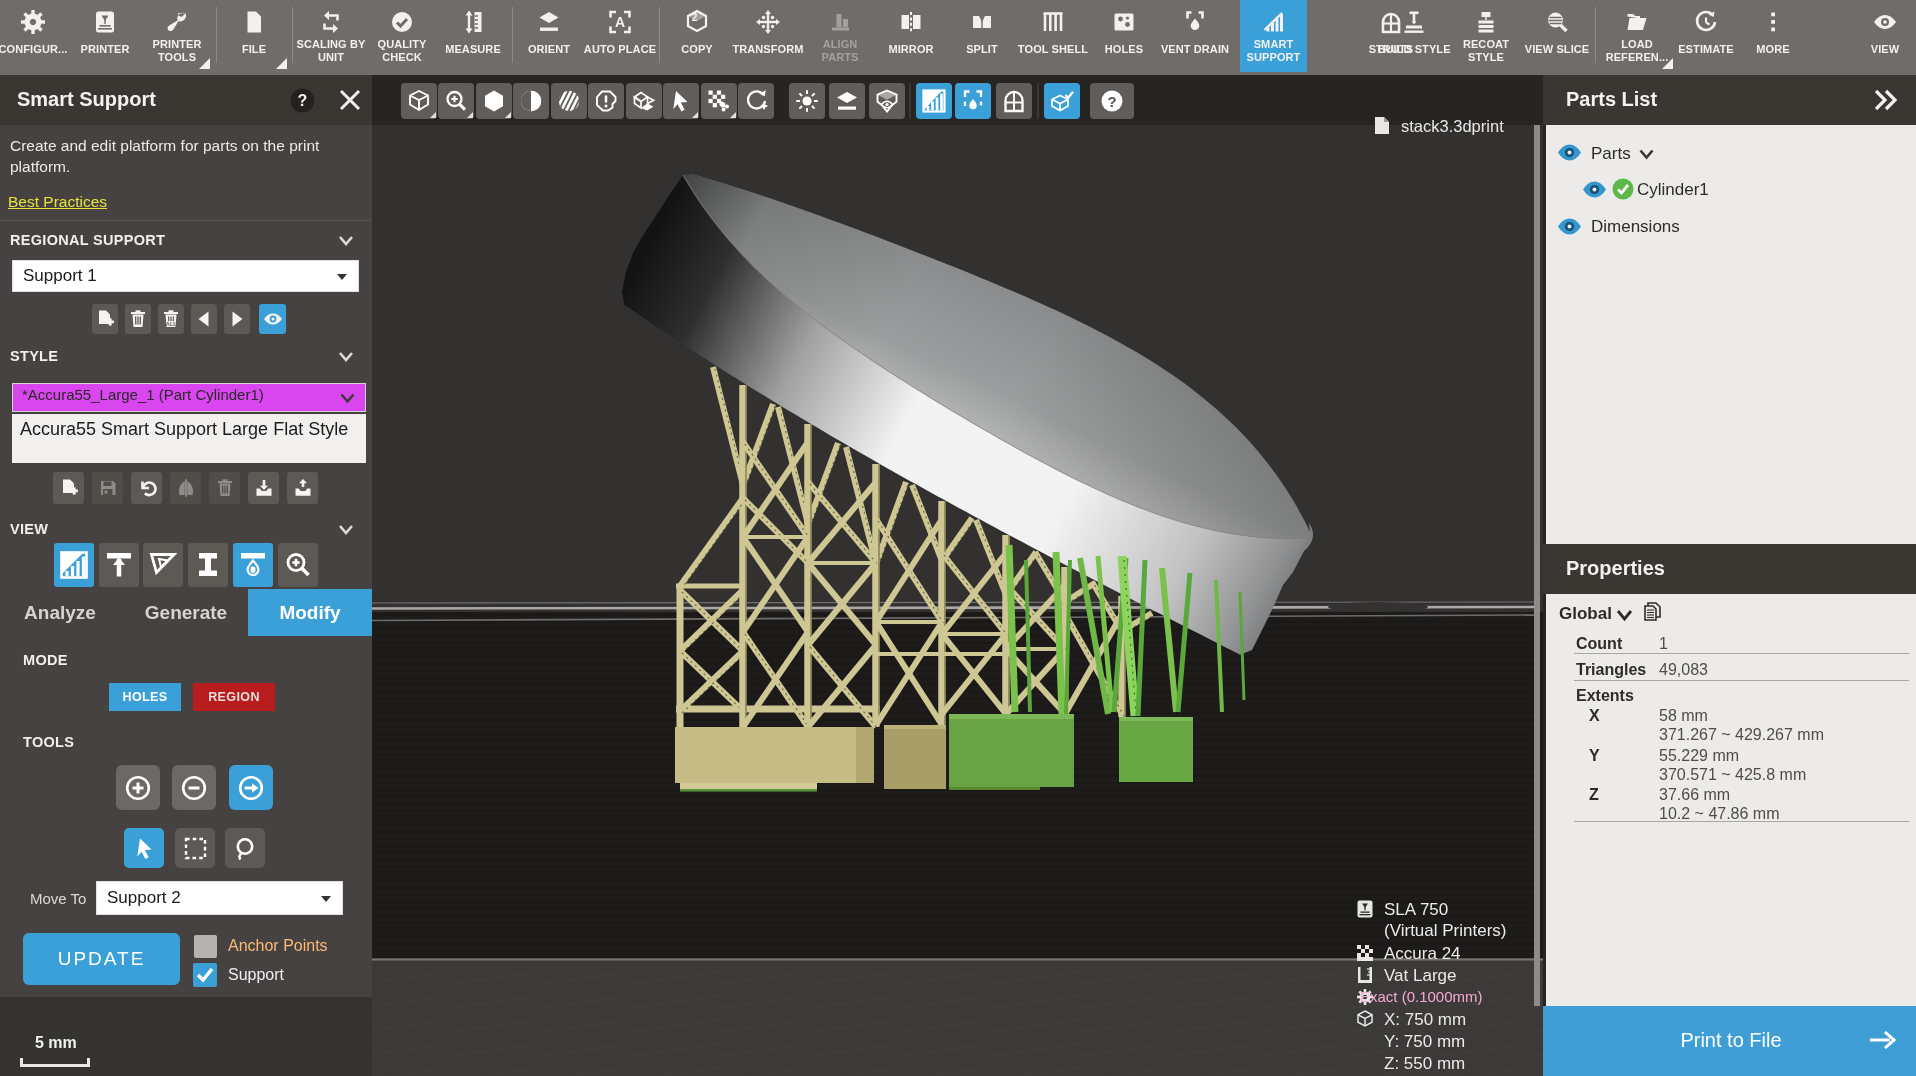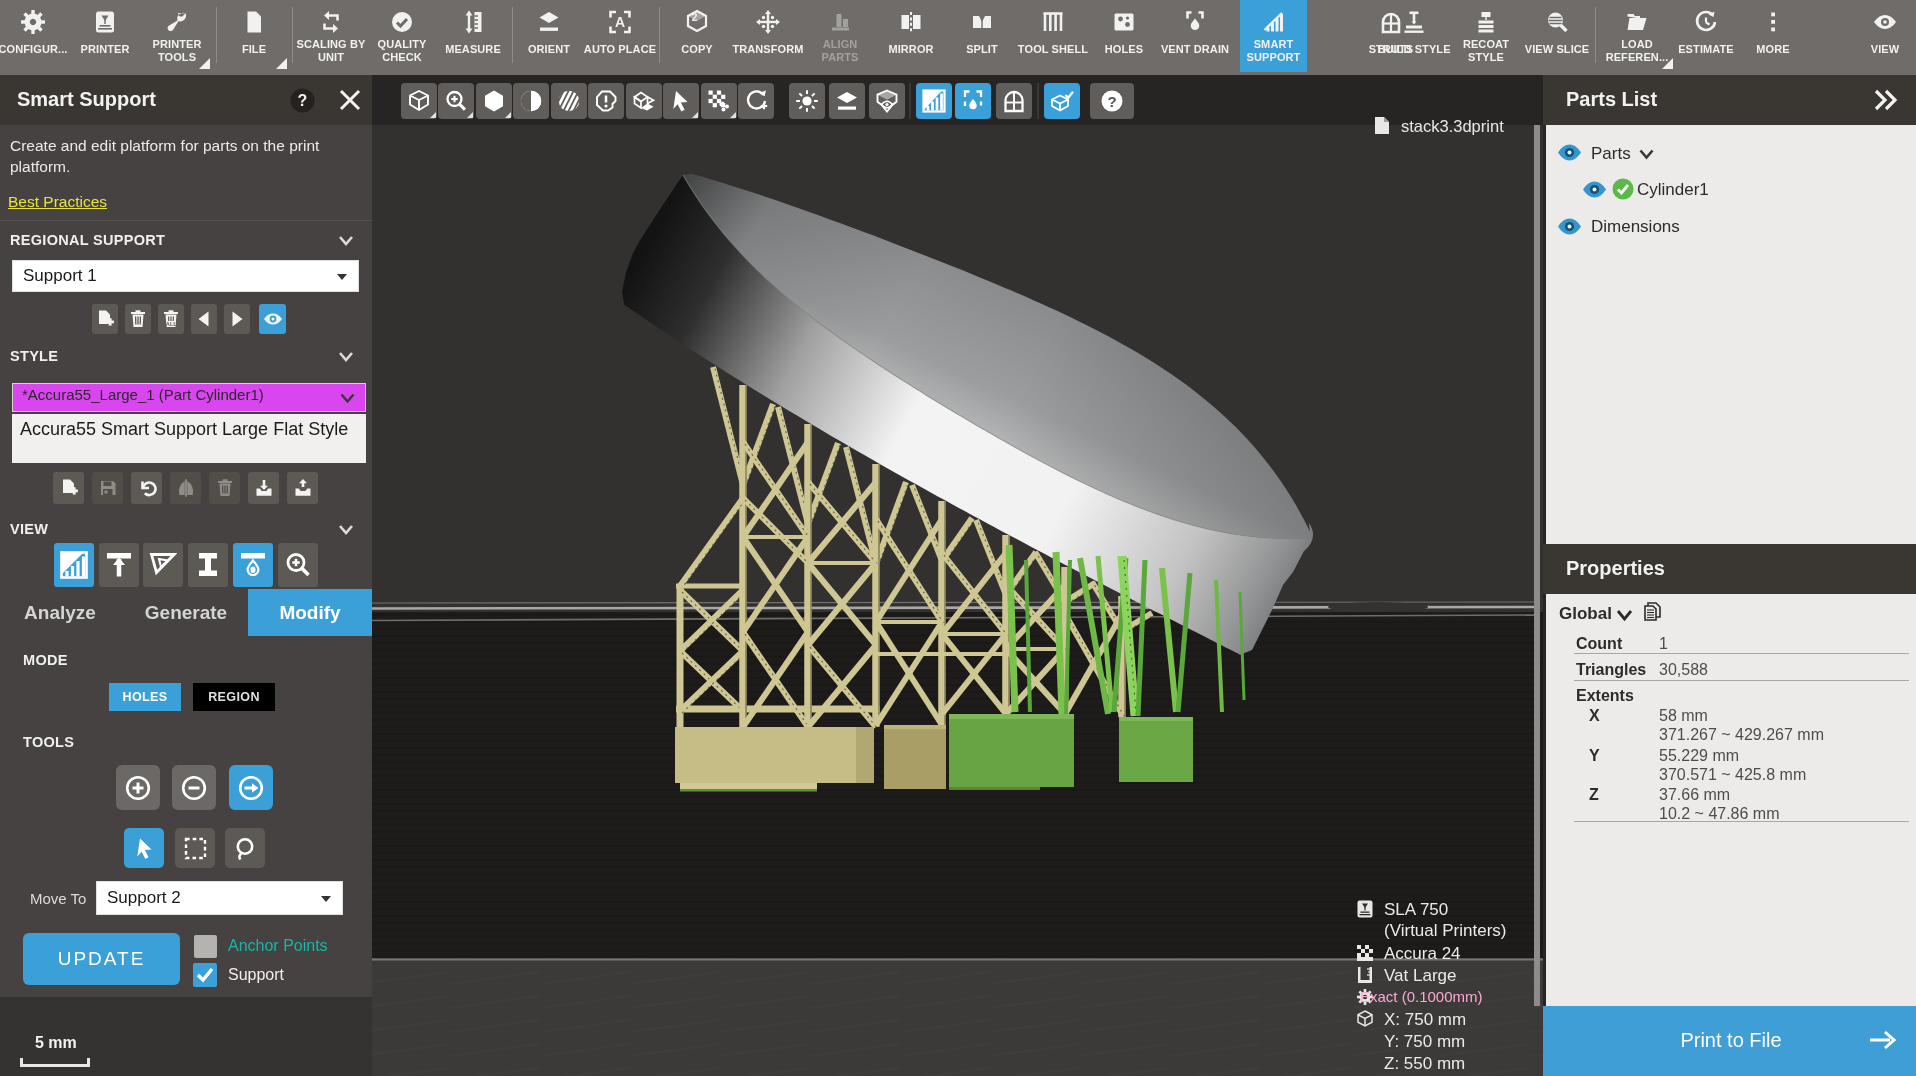--- a/index.html
+++ b/index.html
@@ -491,21 +491,21 @@
         <line x1="8.3" y1="11.5" x2="15.7" y2="11.5" stroke="#fff" stroke-width="2.6"></line>
         <line x1="12" y1="7.8" x2="12" y2="15.2" stroke="#fff" stroke-width="2.6"></line>
         <line x1="17.8" y1="17.3" x2="24.5" y2="24" stroke="#fff" stroke-width="3.6"></line>
       </svg>
     </div>
     <div class="tab" style="left:20px;top:514px;width:80px">Analyze</div>
     <div class="tab" style="left:140px;top:514px;width:92px">Generate</div>
     <div class="tab" style="left:248px;top:514px;width:124px;background:#3ba0d8;color:#fff">Modify</div>
     <div class="lsec" style="left:23px;top:577px">MODE</div>
     <div class="abs" style="left:109px;top:608px;width:72px;height:28px;background:#3ba0d8;color:#fff;font-size:12.5px;font-weight:bold;text-align:center;line-height:28px;letter-spacing:.4px">HOLES</div>
-    <div class="abs" style="left:193px;top:608px;width:82px;height:28px;background:#000000;color:#e2e0de;font-size:12.5px;font-weight:bold;text-align:center;line-height:28px;letter-spacing:.4px">REGION</div>
+    <div class="abs" style="left:193px;top:608px;width:82px;height:28px;background:#b91c1c;color:#e2e0de;font-size:12.5px;font-weight:bold;text-align:center;line-height:28px;letter-spacing:.4px">REGION</div>
     <div class="lsec" style="left:23px;top:659px">TOOLS</div>
     <div class="ib" style="left:116px;top:690px;width:44px;height:45px;background:#6b6865;border-radius:6px">
       <svg width="26" height="26" viewBox="0 0 26 26">
         <circle cx="13" cy="13" r="10.8" fill="none" stroke="#fff" stroke-width="2.6"></circle>
         <line x1="7.5" y1="13" x2="18.5" y2="13" stroke="#fff" stroke-width="3"></line>
         <line x1="13" y1="7.5" x2="13" y2="18.5" stroke="#fff" stroke-width="3"></line>
       </svg>
     </div>
     <div class="ib" style="left:172px;top:690px;width:44px;height:45px;background:#6b6865;border-radius:6px">
       <svg width="26" height="26" viewBox="0 0 26 26">
@@ -536,21 +536,21 @@
         <path d="M9 17c-2.6 1.6-3.4 4-1.6 6.5" fill="none" stroke="#fff" stroke-width="2.6"></path>
       </svg>
     </div>
     <div class="abs" style="left:30px;top:815px;font-size:15px;color:#dddbd9">Move To</div>
     <div class="wsel" style="left:96px;top:806px;width:247px;height:34px">
       <span class="tx">Support 2</span>
       <span class="car"></span>
     </div>
     <div class="abs" style="left:23px;top:858px;width:157px;height:52px;background:#3ba0d8;border-radius:6px;color:#fff;font-size:19px;letter-spacing:2px;text-align:center;line-height:52px">UPDATE</div>
     <div class="cb" style="left:194px;top:860px;background:#b5b3b0"></div>
-    <div class="abs" style="left:228px;top:862px;font-size:16px;color:#14b8a6">Anchor Points</div>
+    <div class="abs" style="left:228px;top:862px;font-size:16px;color:#fdba74">Anchor Points</div>
     <div class="cb" style="left:193px;top:888px;width:24px;height:24px;background:#3ba0d8"><svg width="24" height="24" viewBox="0 0 24 24">
         <path d="M5 12l5 5 9-11" fill="none" stroke="#fff" stroke-width="3.4"></path>
       </svg></div>
     <div class="abs" style="left:228px;top:891px;font-size:16px;color:#f0efee">Support</div>
     <div class="abs" style="left:0;top:922px;width:372px;height:79px;background:#353331">
       <div class="abs" style="left:35px;top:37px;font-size:16px;font-weight:bold;color:#f2f1ef">5 mm</div>
       <svg class="abs" style="left:20px;top:60px" width="70" height="10" viewBox="0 0 70 10">
         <path d="M1.5 1v7.5h67V1" fill="none" stroke="#e8e7e5" stroke-width="3"></path>
       </svg>
     </div>
@@ -1007,21 +1007,21 @@
         <line x1="4" y1="8" x2="11" y2="8"></line>
         <line x1="4" y1="10.5" x2="11" y2="10.5"></line>
         <line x1="4" y1="13" x2="11" y2="13"></line>
         <line x1="4" y1="15.5" x2="11" y2="15.5"></line>
       </g>
     </svg>
     <div class="pl" style="left:30px;top:560px;font-size:16px">Count</div>
     <div class="pv" style="top:560px">1</div>
     <div class="rule" style="top:578px"></div>
     <div class="pl" style="left:30px;top:586px;font-size:16px">Triangles</div>
-    <div class="pv" style="top:586px">30,588</div>
+    <div class="pv" style="top:586px">49,083</div>
     <div class="rule" style="top:605px"></div>
     <div class="pl" style="left:30px;top:612px;font-size:16px">Extents</div>
     <div class="pl" style="left:43px;top:632px;font-size:16px">X</div>
     <div class="pv" style="top:632px">58 mm</div>
     <div class="pv" style="top:651px">371.267 ~ 429.267 mm</div>
     <div class="pl" style="left:43px;top:672px;font-size:16px">Y</div>
     <div class="pv" style="top:672px">55.229 mm</div>
     <div class="pv" style="top:691px">370.571 ~ 425.8 mm</div>
     <div class="pl" style="left:43px;top:711px;font-size:16px">Z</div>
     <div class="pv" style="top:711px">37.66 mm</div>

